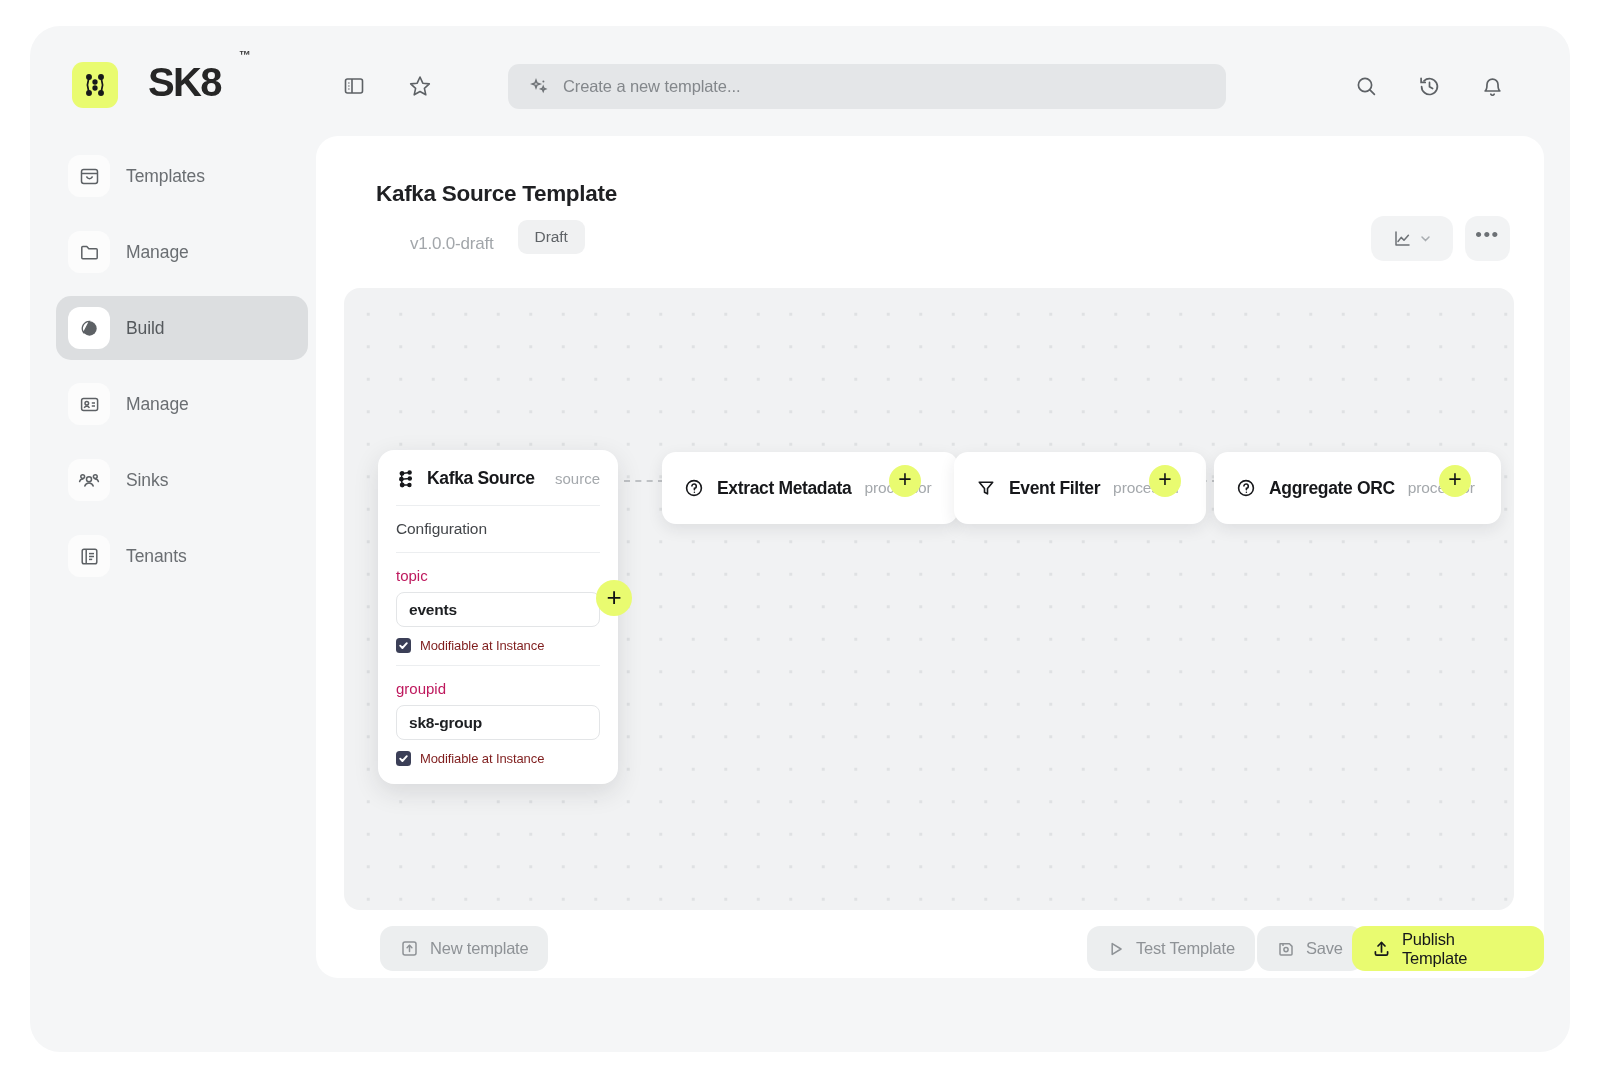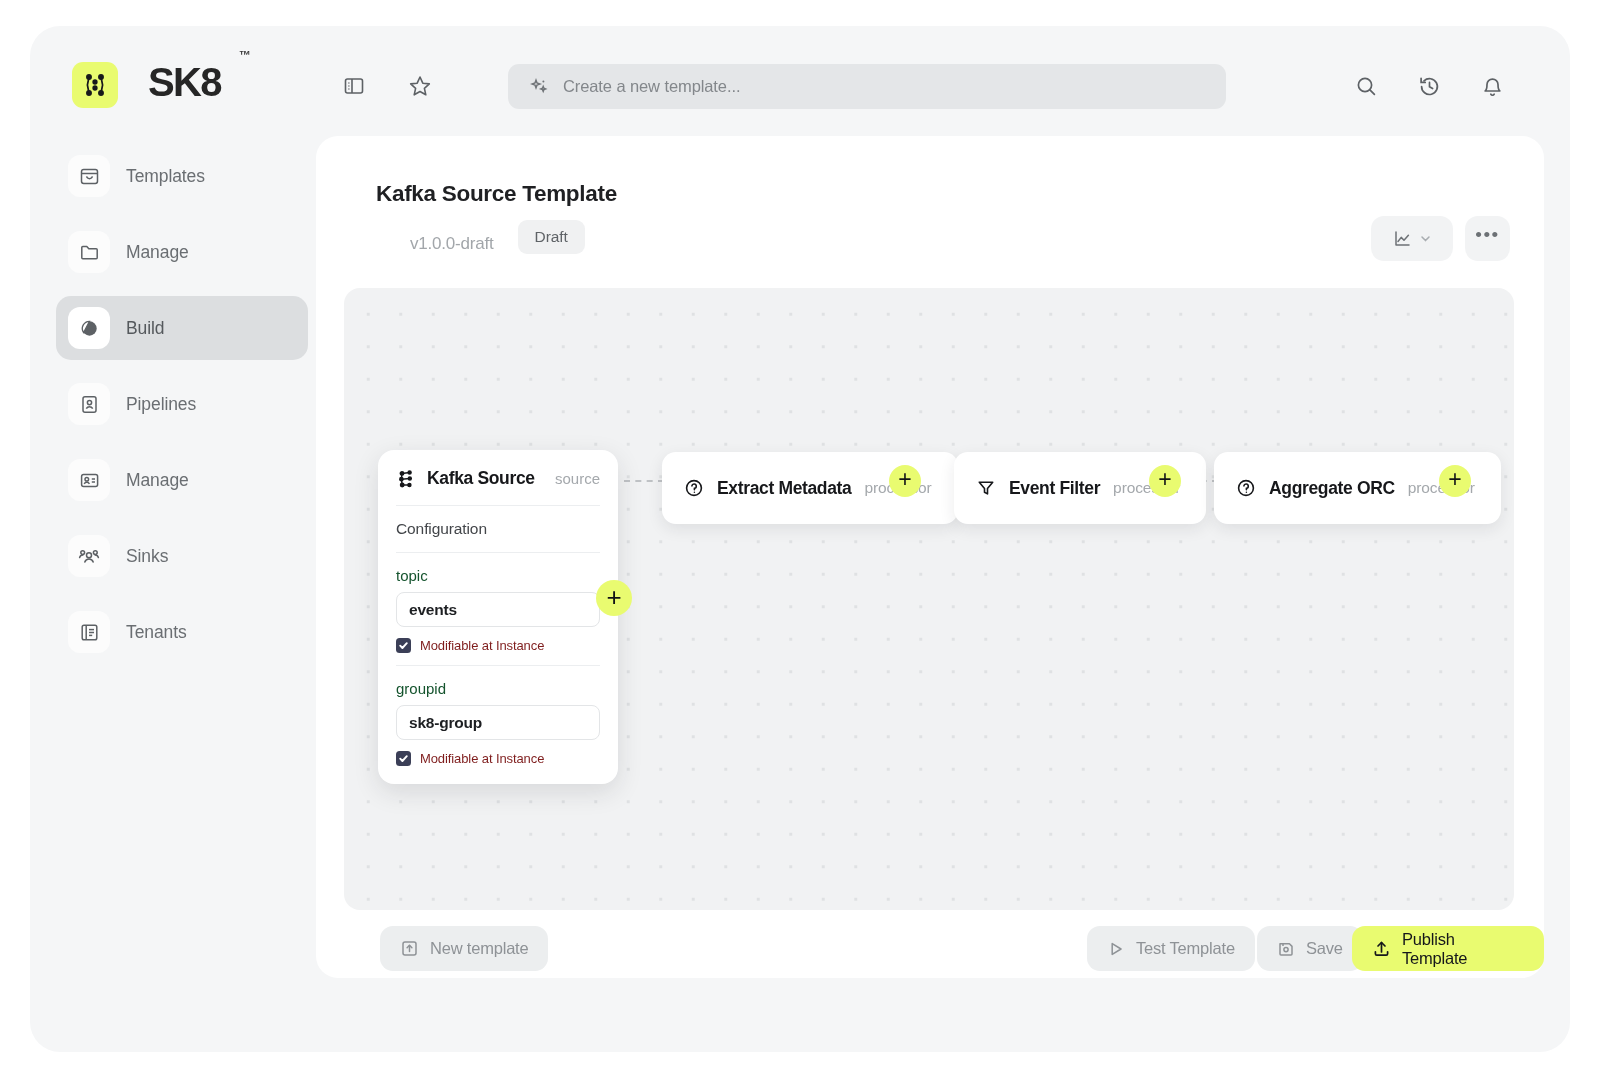--- a/index.html
+++ b/index.html
@@ -278,21 +278,21 @@
   }
   .sc-sep { height: 1px; background: #eceef0; margin: 0 18px; }
   .sc-section {
     font-size: 15.5px;
     color: #43464a;
     padding: 14px 18px 14px 18px;
     letter-spacing: -0.1px;
   }
   .sc-field-label {
     font-size: 15px;
-    color: #14532d;
+    color: #be185d;
     padding: 14px 18px 8px 18px;
   }
   .sc-input {
     margin: 0 18px;
     height: 35px;
     border: 1px solid #e3e5e7;
     border-radius: 8px;
     display: flex; align-items: center;
     padding: 16px 12px;
     font-size: 15.5px;
@@ -442,30 +442,20 @@
       <span class="nav-ico">
         <svg width="21" height="21" viewBox="0 0 21 21" fill="none" stroke="#5d6165" stroke-width="1.4">
           <circle cx="10.5" cy="10.5" r="7.2" fill="#5d6165" stroke="none"></circle>
           <path d="M10.5 3.3 A7.2 7.2 0 0 0 4.6 14.6 Z" fill="#ffffff" stroke="none"></path>
           <path d="M10.5 3.3 A7.2 7.2 0 0 0 4.6 14.6 Z" fill="none" stroke="#5d6165" stroke-width="1.3"></path>
         </svg>
       </span>
       <span class="nav-label">Build</span>
     </div>
 
-    <div class="nav-item">
-      <span class="nav-ico">
-        <svg width="21" height="21" viewBox="0 0 21 21" fill="none" stroke="#5d6165" stroke-width="1.5">
-          <rect x="4" y="2.8" width="13" height="15.4" rx="2"></rect>
-          <circle cx="10.5" cy="8.6" r="2.1"></circle>
-          <path d="M7.3 14.6a3.6 3.6 0 0 1 6.4 0"></path>
-        </svg>
-      </span>
-      <span class="nav-label">Pipelines</span>
-    </div>
 
     <div class="nav-item">
       <span class="nav-ico">
         <svg width="21" height="21" viewBox="0 0 21 21" fill="none" stroke="#5d6165" stroke-width="1.5">
           <rect x="2.6" y="4.4" width="16" height="12.2" rx="2"></rect>
           <circle cx="7.8" cy="9.2" r="1.8"></circle>
           <path d="M5.2 13.8a2.9 2.9 0 0 1 5.2 0"></path>
           <line x1="12.8" y1="9" x2="16" y2="9"></line>
           <line x1="12.8" y1="12" x2="16" y2="12"></line>
         </svg>

